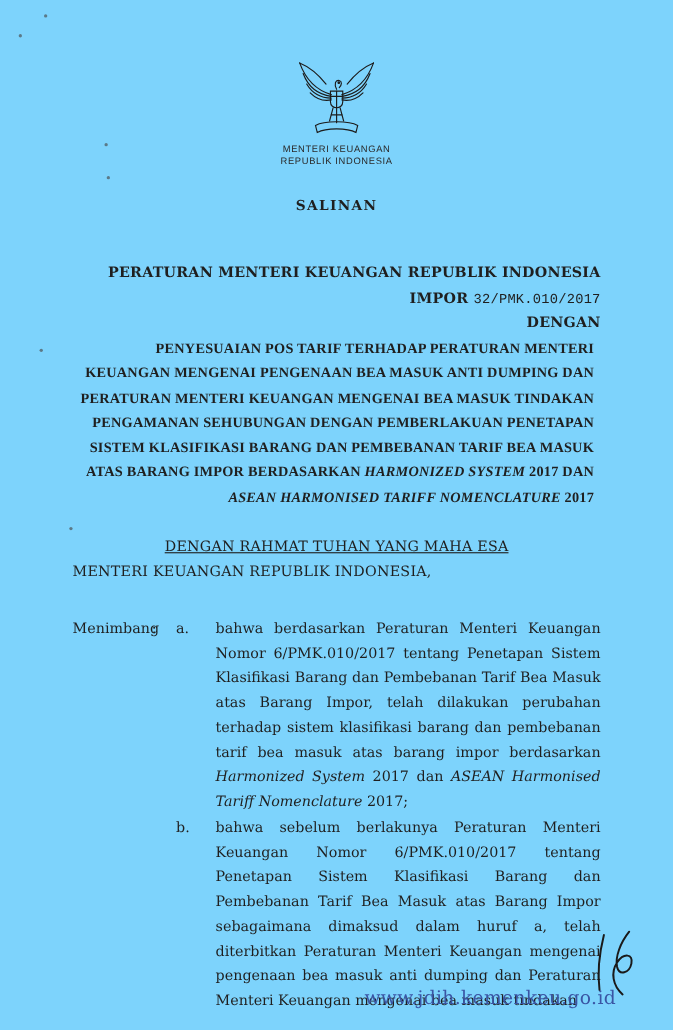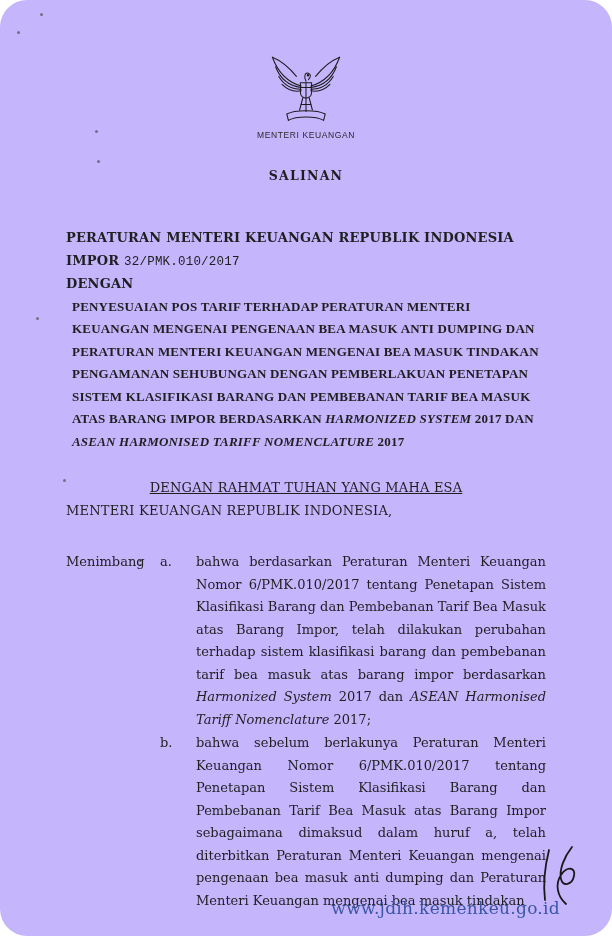--- a/index.html
+++ b/index.html
@@ -1,27 +1,26 @@
 <!DOCTYPE html>
 <html><head>
 <meta charset="utf-8">
 <style>
   html, body { margin: 0; padding: 0; background: #ffffff; }
   .page {
     position: relative;
     width: 612px;
     height: 936px;
     margin: 0 auto;
-    background: #c4b5fd;
+    background: #7dd3fc;
     overflow: hidden;
     font-family: "DejaVu Serif", "Liberation Serif", serif;
     color: #1f1f1f;
     box-sizing: border-box;
     padding: 46px 66px 0 66px;
-    border-radius: 27px;
   }
   
   .speck {
     position: absolute;
     width: 3px; height: 3px;
     border-radius: 50%;
     background: #4a4a4a;
     opacity: 0.65;
   }
   
@@ -36,21 +35,21 @@
   }
   .salinan {
     margin-top: 27px;
     font-weight: bold;
     font-size: 12.5px;
     letter-spacing: 1.2px;
   }
   
   .title-block {
     margin-top: 44px;
-    text-align: left;
+    text-align: right;
     font-weight: bold;
     font-size: 13px;
     line-height: 22.5px;
     letter-spacing: 0.2px;
   }
   .nomor-value {
     font-family: "Liberation Mono", "DejaVu Sans Mono", monospace;
     font-weight: normal;
     font-size: 12.5px;
   }
@@ -146,20 +145,21 @@
           <path d="M56 65 L52 80"></path>
           <path d="M60 65 L60 82"></path>
           <path d="M64 65 L68 80"></path>
           <path d="M54 73 L66 73"></path>
 
           <path d="M36 85 C46 79.5 74 79.5 84 85 L82 93 C72 87.5 48 87.5 38 93 Z"></path>
         </g>
       </svg>
     </div>
     <div class="ministry-line">MENTERI KEUANGAN</div>
+    <div class="ministry-line">REPUBLIK INDONESIA</div>
     <div class="salinan">SALINAN</div>
   </header>
 
   <section class="title-block">
     <div>PERATURAN MENTERI KEUANGAN REPUBLIK INDONESIA</div>
     <div>
       <span>IMPOR</span>
       <span class="nomor-value">32/PMK.010/2017</span>
     </div>
     <div>DENGAN</div>

